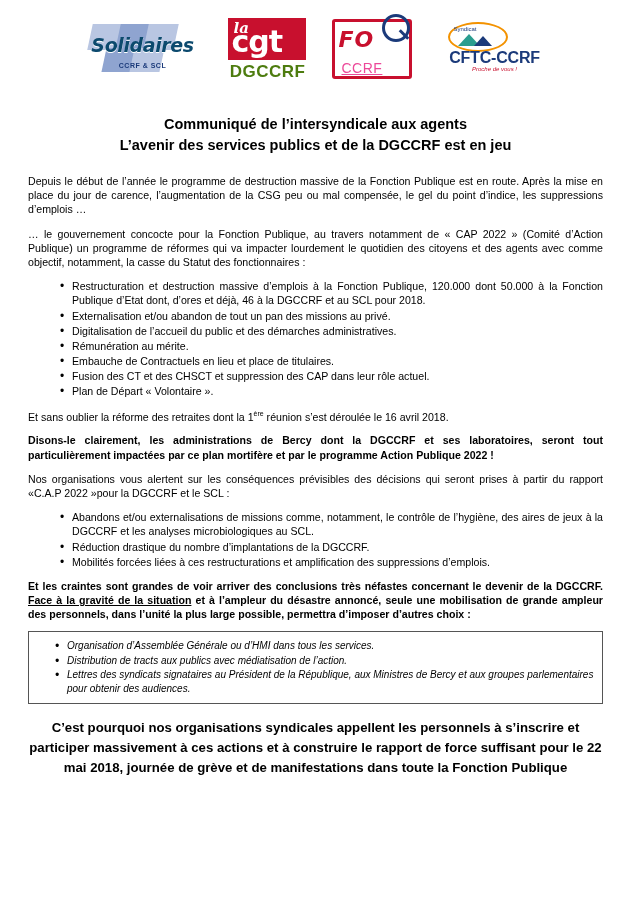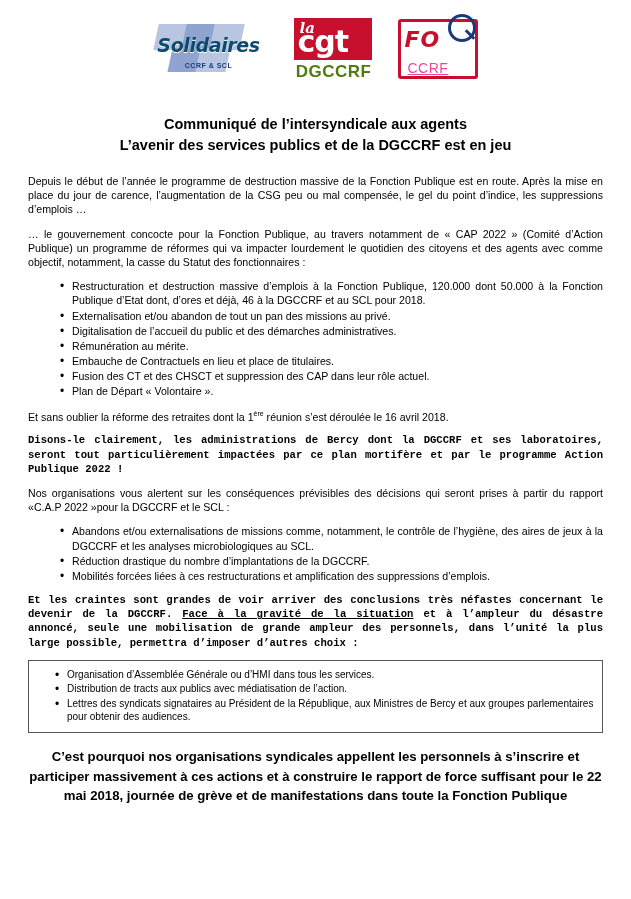--- a/index.html
+++ b/index.html
@@ -248,26 +248,26 @@
   }
   ul.bullets li::before {
     content: "\2022";
     position: absolute;
     left: -2px;
     top: -1px;
     font-size: 12px;
   }
   p.bold {
     font-weight: bold;
-    font-family: Liberation Mono, monospace;
   }
   .box {
     border: 1px solid #555;
     padding: 7px 8px 7px 6px;
     margin: 1px 0 14px 0;
+    font-style: italic;
   }
   .box ul {
     margin: 0;
     padding-left: 22px;
     list-style: none;
   }
   .box li {
     font-size: 10px;
     line-height: 1.35;
     position: relative;
@@ -317,20 +317,28 @@
     </div>
 
     <div class="logo-fo">
       <div class="box"></div>
       <div class="fo">FO</div>
       <div class="mag-c"></div>
       <div class="mag-h"></div>
       <div class="ccrf">CCRF</div>
     </div>
 
+    <div class="logo-cftc">
+      <div class="oval"></div>
+      <div class="syn">Syndicat</div>
+      <div class="mnt"></div>
+      <div class="mnt2"></div>
+      <div class="name">CFTC-CCRF</div>
+      <div class="tag">Proche de vous !</div>
+    </div>
 
   </div>
 
   <div class="content">
 
     <h1 class="title">
       <span>Communiqué de l’intersyndicale aux agents</span>
       <span class="l2">L’avenir des services publics et de la DGCCRF est en jeu</span>
     </h1>
 

